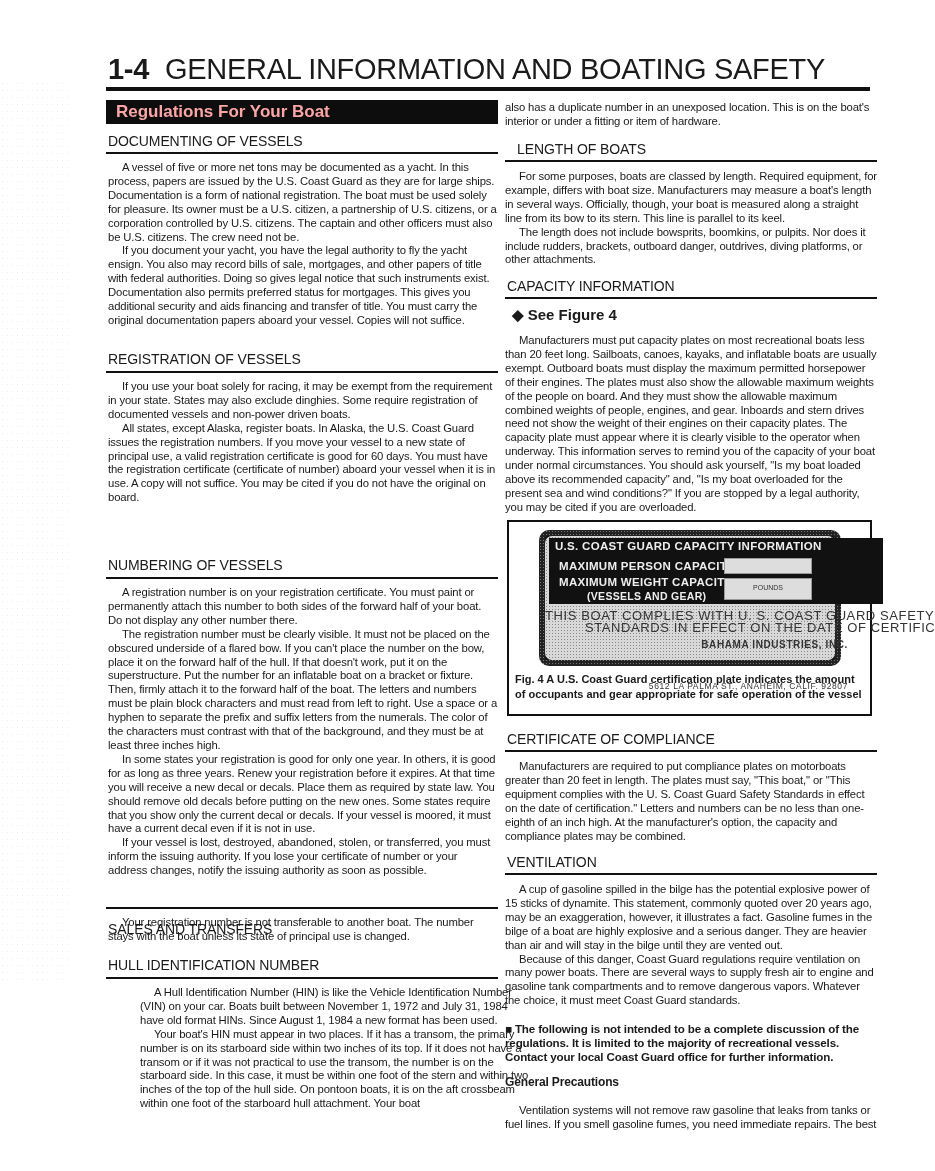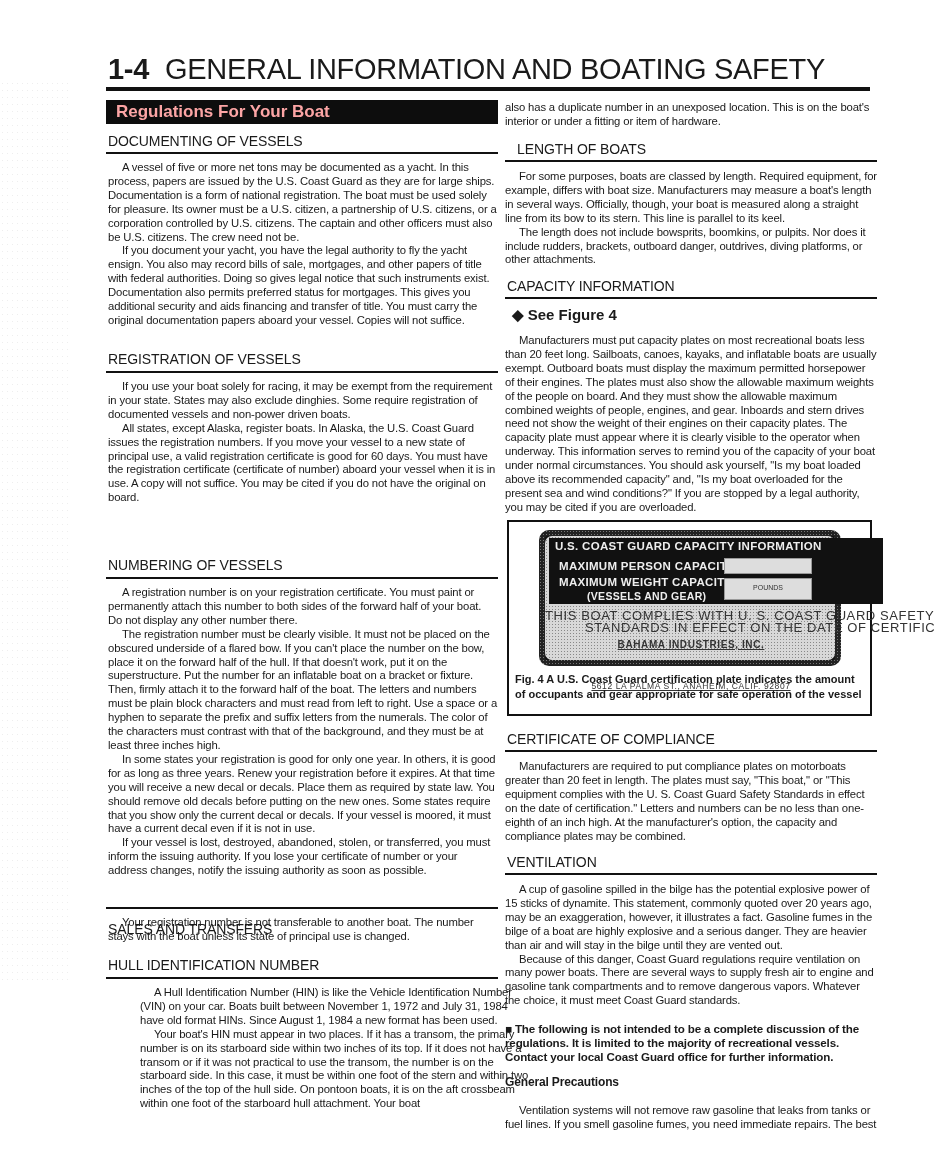--- a/index.html
+++ b/index.html
@@ -18,21 +18,21 @@
   .bold { font-weight:bold; }
   .figure { position:absolute; left:507px; top:520px; width:365px; height:196px; border:2px solid #111; box-sizing:border-box; }
   .plate { position:absolute; left:30px; top:8px; width:302px; height:136px; background:#222; border-radius:10px;
            background-image: radial-gradient(#777 0.7px, transparent 0.8px); background-size:3px 3px; }
   .plate-inner { position:absolute; left:6px; top:6px; right:6px; bottom:6px; border-radius:7px; background:#d8d8d8;
            background-image: radial-gradient(#888 0.6px, transparent 0.7px); background-size:3px 3px; }
   .plate-dark { position:absolute; left:4px; top:2px; width:334px; height:66px; background:#111; }
   .plate-line { position:absolute; color:#eee; font-weight:bold; font-size:11.5px; white-space:nowrap; letter-spacing:0.3px; }
   .plate-box { position:absolute; background:#ddd; border:1px solid #999; font-size:7px; color:#333; text-align:center; line-height:18px; }
   .plate-std { position:absolute; left:0; width:100%; text-align:center; font-size:13px; color:#333; letter-spacing:0.6px; white-space:nowrap; }
-  .plate-maker { position:absolute; left:1px; width:100%; text-align:center; color:#333; white-space:nowrap;text-decoration:underline; }
+  .plate-maker { position:absolute; left:13px; width:100%; text-align:right; color:#333; white-space:nowrap; }
   .screw { position:absolute; width:6px; height:6px; border-radius:50%; background:#111; }
   .caption { position:absolute; left:6px; top:150px; width:350px; font-weight:bold; font-size:11px; line-height:15px; }
   .margin-noise { position:absolute; left:0; top:80px; width:70px; height:900px; 
                   background-image: radial-gradient(#bbb 0.5px, transparent 0.6px); background-size:5px 7px; opacity:0.25; }
   .see-fig { position:absolute; font-weight:bold; font-size:15px; }
 </style>
 </head>
 <body>
 
 <div class="margin-noise"></div>

